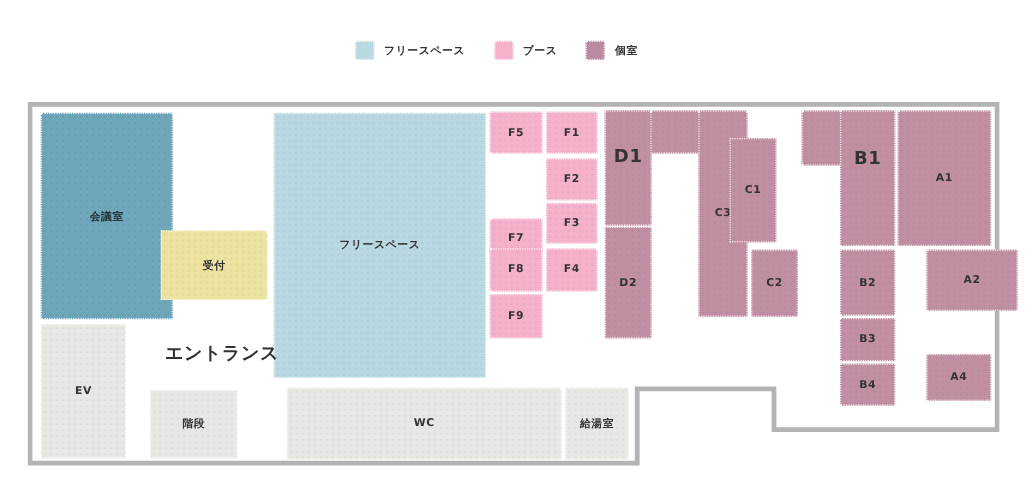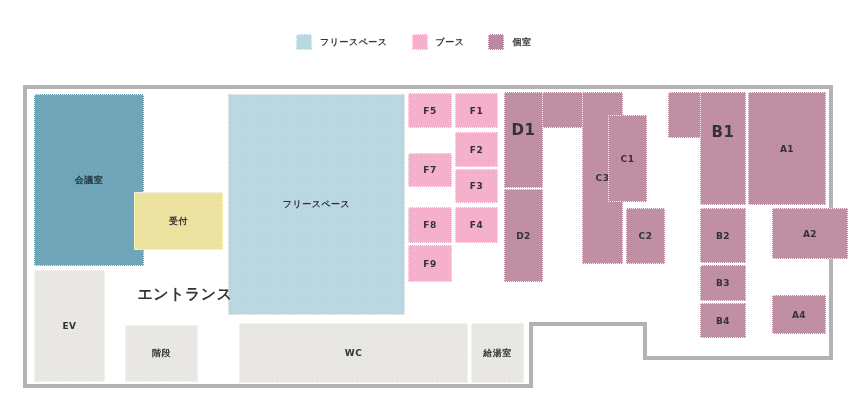--- a/index.html
+++ b/index.html
@@ -42,21 +42,21 @@
   }
   
   .r-meeting{left:11px;top:9px;width:110px;height:172px;}
   .r-e1{left:111px;top:9px;width:89px;height:94px;}
   .r-reception{left:111px;top:107px;width:89px;height:58px;}
   .r-free{left:205px;top:9px;width:177px;height:221px;}
   .r-f5{left:385px;top:8px;width:44px;height:35px;}
   .r-f1{left:432px;top:8px;width:43px;height:35px;}
   .r-f6{left:385px;top:47px;width:44px;height:35px;}
   .r-f2{left:432px;top:47px;width:43px;height:35px;}
-  .r-f7{left:385px;top:68px;width:44px;height:34px;}
+  .r-f7{left:385px;top:97px;width:44px;height:34px;}
   .r-f3{left:432px;top:84px;width:43px;height:34px;}
   .r-f8{left:385px;top:122px;width:44px;height:36px;text-align:right;}
   .r-f4{left:432px;top:122px;width:43px;height:36px;}
   .r-f9{left:385px;top:160px;width:44px;height:37px;}
   .r-d1bar{left:481px;top:7px;width:98px;height:36px;}
   .r-d1col{left:481px;top:7px;width:39px;height:96px;}
   .r-d1label{left:481px;top:36px;width:39px;}
   .r-d2{left:481px;top:104px;width:39px;height:93px;}
   .r-c3{left:559px;top:7px;width:41px;height:172px;}
   .r-c1{left:585px;top:30px;width:39px;height:87px;}

